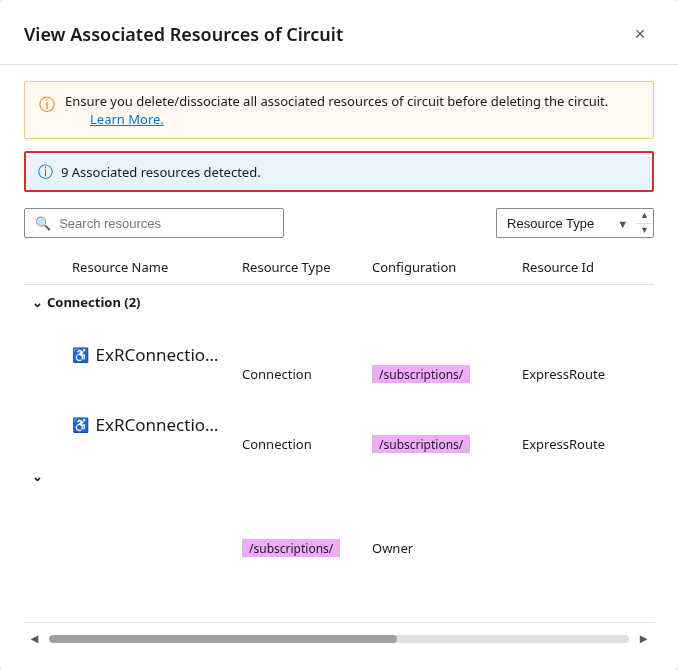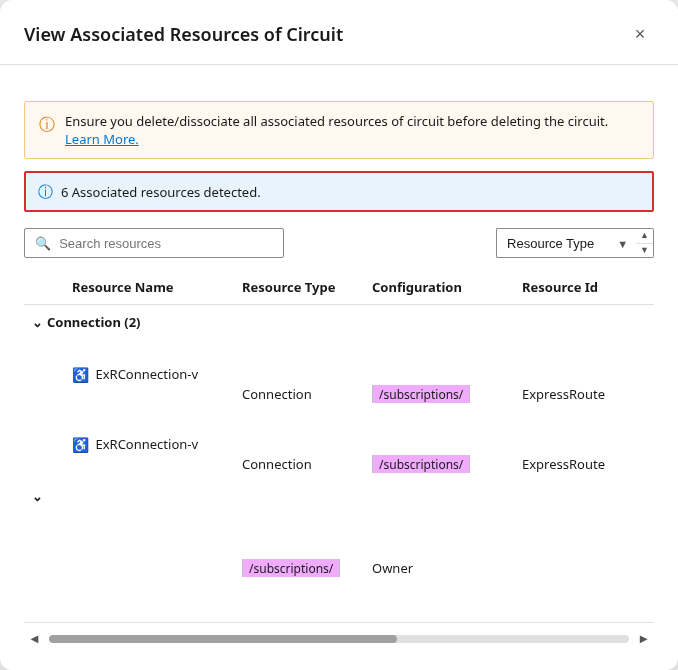--- a/index.html
+++ b/index.html
@@ -7,28 +7,27 @@
       font-family: 'Segoe UI', system-ui, -apple-system, sans-serif;
       background: #f0f0f0;
       display: flex;
       align-items: center;
       justify-content: center;
       min-height: 100vh;
       font-size: 13px;
     }
     .dialog {
       background: #ffffff;
-      border-radius: 12px;
+      border-radius: 4px;
       box-shadow: 0 4px 24px rgba(0,0,0,0.18);
       width: 678px;
       min-height: 670px;
       display: flex;
       flex-direction: column;
       overflow: hidden;
-      gap: 20px;
     }
     .dialog-header {
       display: flex;
       align-items: center;
       justify-content: space-between;
       padding: 20px 24px 16px 24px;
       border-bottom: 1px solid #e0e0e0;
     }
     .dialog-title {
       font-size: 18px;
@@ -70,20 +69,21 @@
     .warning-icon {
       color: #d97706;
       font-size: 16px;
       flex-shrink: 0;
       margin-top: 1px;
     }
     .warning-text a {
       color: #0078d4;
       text-decoration: underline;
       cursor: pointer;
+      margin-left: 25px;
     }
     .info-bar {
       background: #e8f3fb;
       border: 2px solid #d32f2f;
       border-radius: 2px;
       padding: 8px 12px;
       display: flex;
       align-items: center;
       gap: 8px;
       font-size: 13px;
@@ -182,21 +182,21 @@
       flex: 1;
       overflow: hidden;
       display: flex;
       flex-direction: column;
     }
     .table-header {
       display: grid;
       grid-template-columns: 40px 170px 130px 150px 130px;
       padding: 8px 0 8px 0;
       border-bottom: 1px solid #e0e0e0;
-      font-weight: 700;
+      font-weight: 400;
       font-size: 13px;
       color: #1a1a1a;
       min-width: 620px;
     }
     .table-header-cell {
       padding: 0 8px;
     }
     .table-body {
       flex: 1;
       overflow-y: auto;
@@ -241,21 +241,21 @@
       align-items: center;
       gap: 6px;
       padding: 0 8px;
     }
     .resource-icon {
       color: #d92626;
       font-size: 14px;
       flex-shrink: 0;
     }
     .resource-name-text {
-      font-size: 13px;
+      font-size: 17px;
       color: #1a1a1a;
       white-space: nowrap;
       overflow: hidden;
       text-overflow: ellipsis;
       max-width: 130px;
     }
     .subscriptions-pill {
       border: 1px solid #c0c0c0;
       border-radius: 1px;
       padding: 1px 6px;
@@ -319,21 +319,21 @@
     <div class="warning-banner">
       <span class="warning-icon">ⓘ</span>
       <span class="warning-text">
         <span>Ensure you delete/dissociate all associated resources of circuit before deleting the circuit.</span>
         <a>Learn More.</a>
       </span>
     </div>
 
     <div class="info-bar">
       <span class="info-icon">ⓘ</span>
-      <span>6 Associated resources detected.</span>
+      <span>9 Associated resources detected.</span>
     </div>
 
     <div class="toolbar">
       <div class="search-box">
         <span class="search-icon">🔍</span>
         <input class="search-input" type="text" placeholder="Search resources" style="">
       </div>
       <div class="sort-control">
         <div class="sort-select-wrapper">
           <select>

